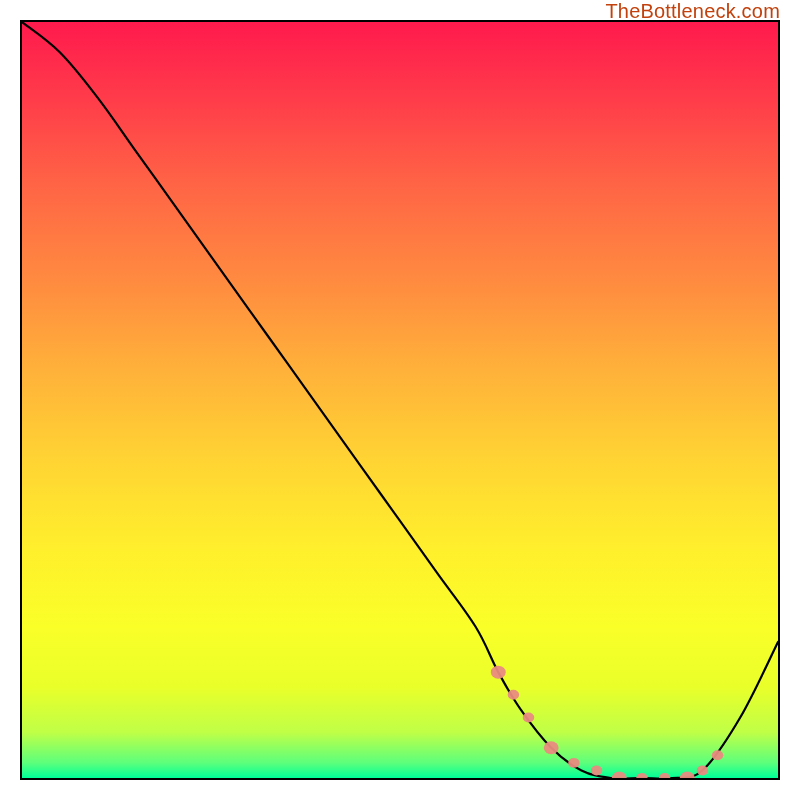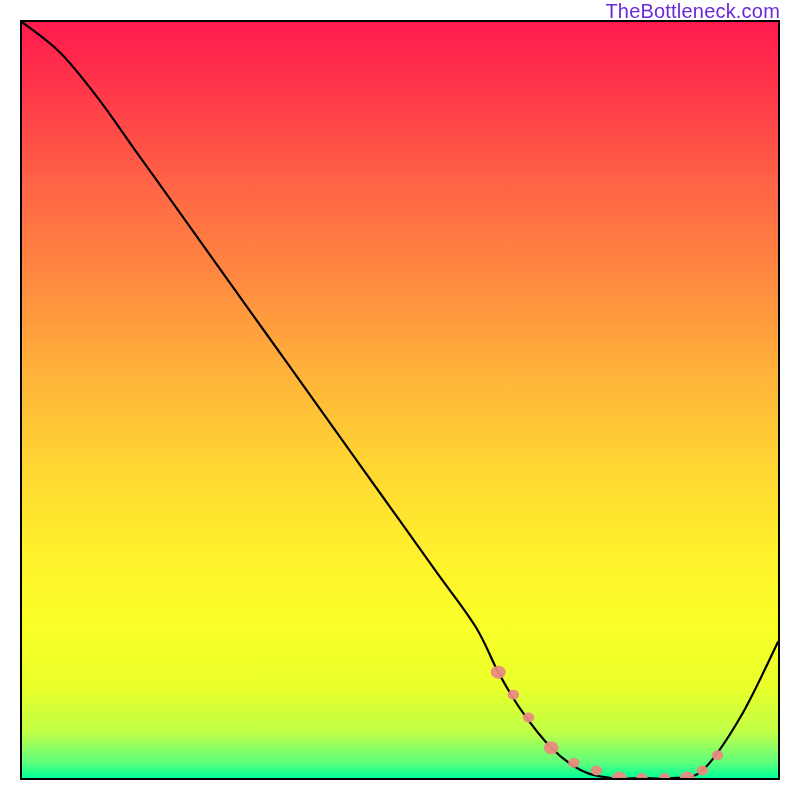--- a/index.html
+++ b/index.html
@@ -49,21 +49,21 @@
     inset: 0;
     width: 100%;
     height: 100%;
   }
   .watermark {
     position: absolute;
     top: 0;
     right: 20px;
     font-size: 20px;
     font-weight: 500;
-    color: #6d28d9;
+    color: #c2410c;
     letter-spacing: 0.2px;
   }
 </style>
 </head>
 <body>
 
 <div class="container">
 
   <div class="watermark">TheBottleneck.com</div>
 

